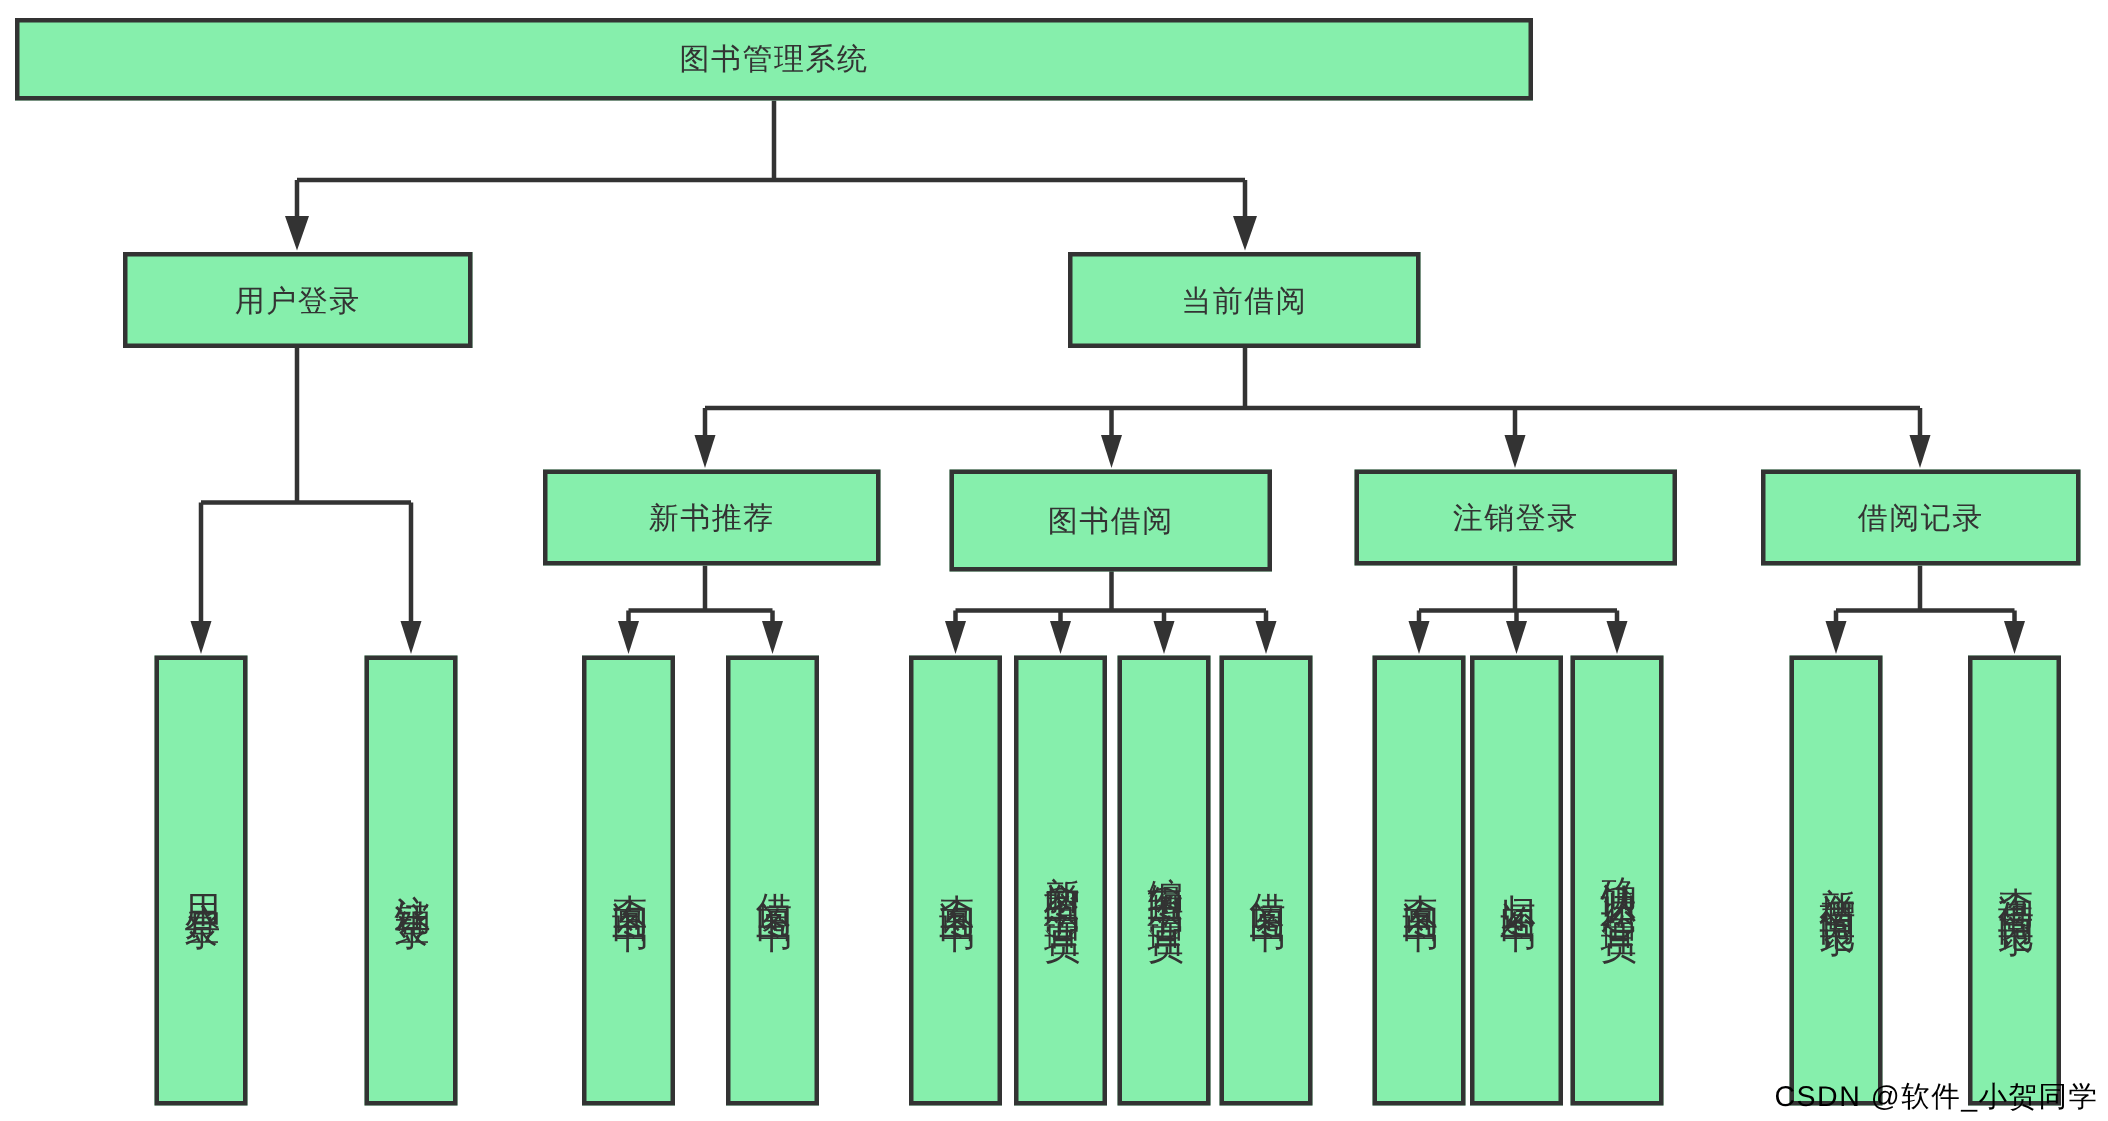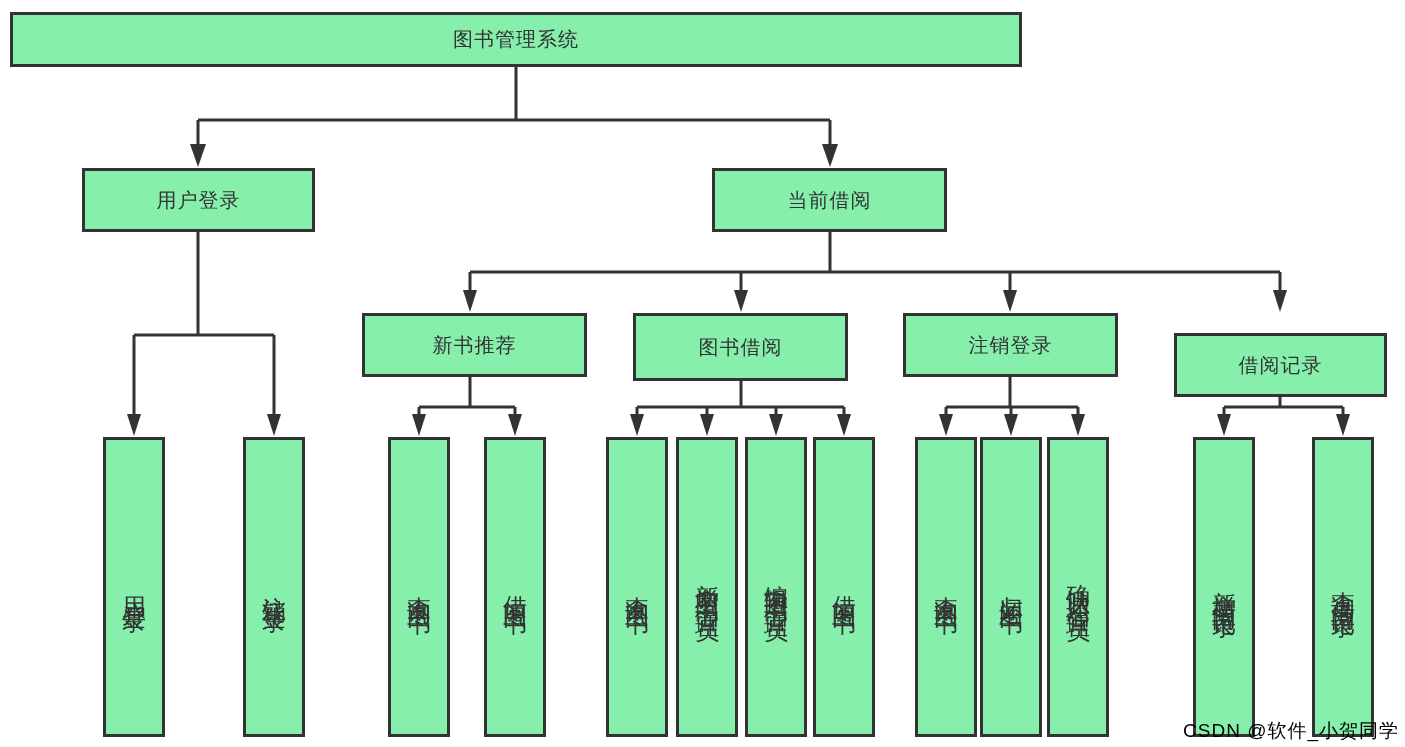--- a/index.html
+++ b/index.html
@@ -97,21 +97,21 @@
 
   <div class="box" style="left:362px;top:313px;width:225px;height:64px;">
     <span class="hlabel">新书推荐</span>
   </div>
   <div class="box" style="left:633px;top:313px;width:215px;height:68px;">
     <span class="hlabel">图书借阅</span>
   </div>
   <div class="box" style="left:903px;top:313px;width:215px;height:64px;">
     <span class="hlabel">注销登录</span>
   </div>
-  <div class="box" style="left:1174px;top:313px;width:213px;height:64px;margin-top:20px;">
+  <div class="box" style="left:1174px;top:313px;width:213px;height:64px;">
     <span class="hlabel">借阅记录</span>
   </div>
 
   <div class="box leaf" style="left:103px;">
     <span class="vlabel">用户登录</span>
   </div>
   <div class="box leaf" style="left:243px;">
     <span class="vlabel">注销登录</span>
   </div>
 

